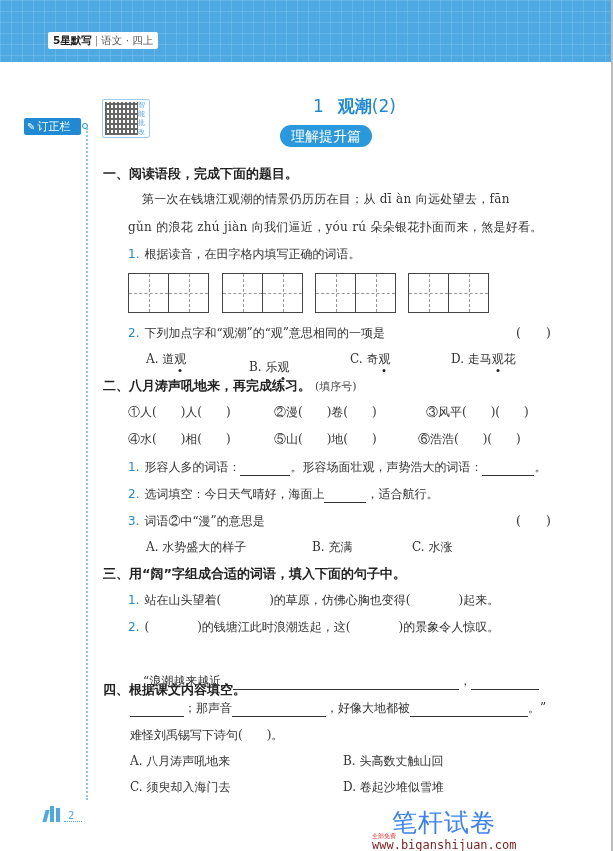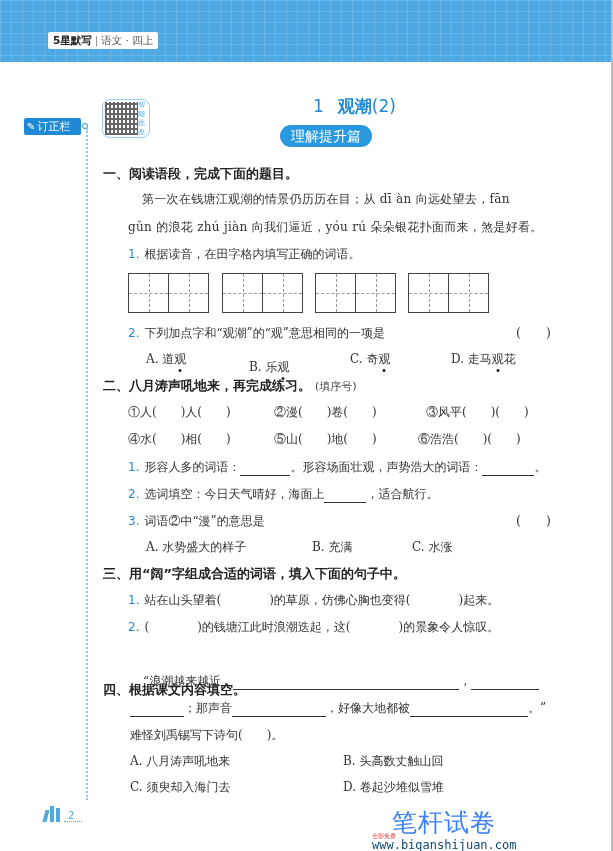--- a/index.html
+++ b/index.html
@@ -12,21 +12,21 @@
       linear-gradient(90deg, rgba(255,255,255,0.13) 1px, transparent 1px);
     background-size:11px 11px; }
   .book-label { position:absolute; left:48px; top:32px; height:17px; background:#fff; border-radius:2px;
     padding:0 5px; font-family:"DejaVu Sans",sans-serif; font-size:10.5px; line-height:17px; color:#555; white-space:nowrap; }
   .book-label .brand { font-weight:bold; color:#222;text-align:center; }
   .book-label .sep { color:#888; margin:0 3px; }
   .correction-tag { position:absolute; left:24px; top:118px; width:57px; height:17px; background:#1f8ad3; border-radius:2px;
     color:#fff; font-family:"DejaVu Sans",sans-serif; font-size:11px; line-height:17px; display:flex; align-items:center; gap:2px; padding-left:3px; box-sizing:border-box; }
   .correction-tag .dot { width:6px; height:6px; border:1px solid #1f8ad3; border-radius:50%; position:absolute; right:-7px; top:5px; background:#fff; box-sizing:border-box;}
   .margin-line { position:absolute; left:86px; top:128px; width:0; height:672px; border-left:2px dotted #8cc6ec; }
-  .qr { position:absolute; left:102px; top:99px; width:48px; height:39px; border:1px solid #9cccee; border-radius:8px; background:#fff; box-sizing:border-box; }
+  .qr { position:absolute; left:102px; top:99px; width:48px; height:39px; border:1px solid #9cccee; border-radius:2px; background:#fff; box-sizing:border-box; }
   .qr .code { position:absolute; left:2px; top:2px; width:33px; height:33px;
     background:
       repeating-linear-gradient(90deg,#333 0 2px, transparent 2px 4px),
       repeating-linear-gradient(0deg,#333 0 2px, #fff 2px 5px);
     opacity:0.75; }
   .qr .txt { position:absolute; right:1px; top:1px; width:10px; font-size:7px; line-height:9px; color:#4ea9e2; font-family:"DejaVu Sans",sans-serif; }
   .lesson-title { position:absolute; left:0; width:613px; top:95px; text-align:center; color:#1f8ad3;
     font-family:"DejaVu Sans",sans-serif; font-size:17px; font-weight:bold;padding-left:48px; }
   .lesson-title .num { font-weight:normal; margin-right:14px; }
   .lesson-title .paren { font-weight:normal; }
@@ -45,21 +45,21 @@
   .grid-cell::before { content:""; position:absolute; left:50%; top:0; bottom:0; border-left:1px dashed #999; }
   .grid-cell::after { content:""; position:absolute; top:50%; left:0; right:0; border-top:1px dashed #999; }
   .blank { display:inline-block; border-bottom:1px solid #333; height:12px; vertical-align:bottom; }
   .page-num { position:absolute; left:44px; top:806px; display:flex; align-items:flex-end; gap:4px; }
   .books { display:flex; gap:2px; align-items:flex-end; }
   .books span { display:inline-block; width:4px; background:#4ea9e2; }
   .page-num .n { color:#4ea9e2; font-family:"DejaVu Sans",sans-serif; font-size:10px; border-bottom:1px dotted #4ea9e2; padding:0 8px 0 4px; }
   .watermark { position:absolute; left:372px; top:806px; width:150px; }
   .watermark .big { position:absolute; left:20px; top:0; font-family:"DejaVu Sans",sans-serif; font-size:25px; color:#3b82f6; letter-spacing:1px; }
   .watermark .free { position:absolute; left:0; top:26px; font-size:6px; color:#e0302a; font-family:"DejaVu Sans",sans-serif; }
-  .watermark .url { position:absolute; left:0; top:32px; font-family:"DejaVu Sans Mono",monospace; font-size:12px; color:#0c4a6e; }
+  .watermark .url { position:absolute; left:0; top:32px; font-family:"DejaVu Sans Mono",monospace; font-size:12px; color:#7f1d1d; }
 </style>
 </head>
 <body>
 
 <div class="header-band"></div>
 <div class="right-edge"></div>
 
 <div class="book-label">
   <span class="brand">5星默写</span><span class="sep">|</span><span>语文 · 四上</span>
 </div>

